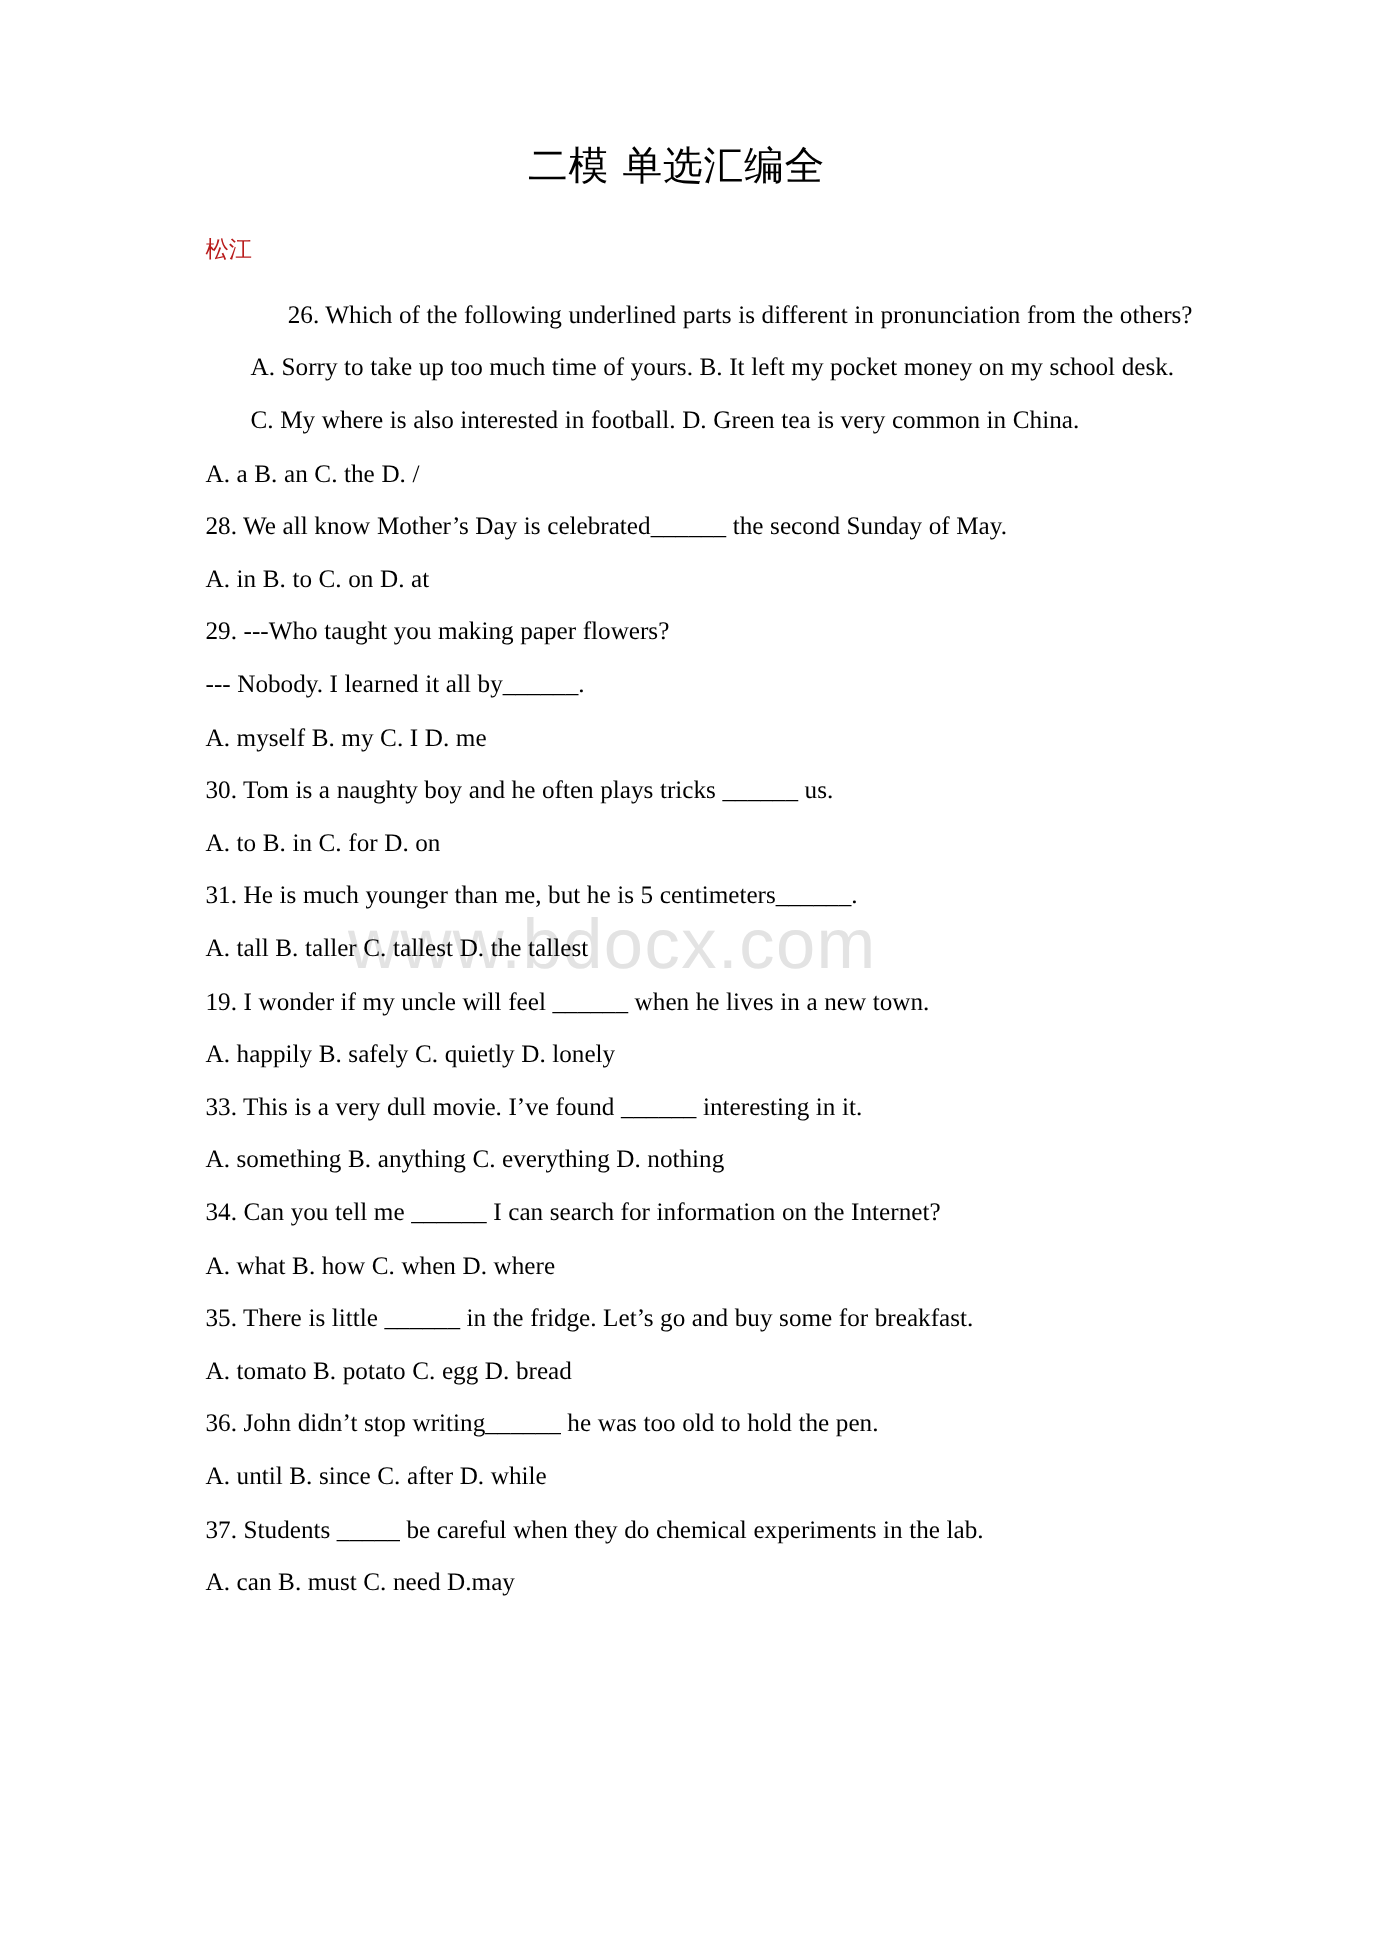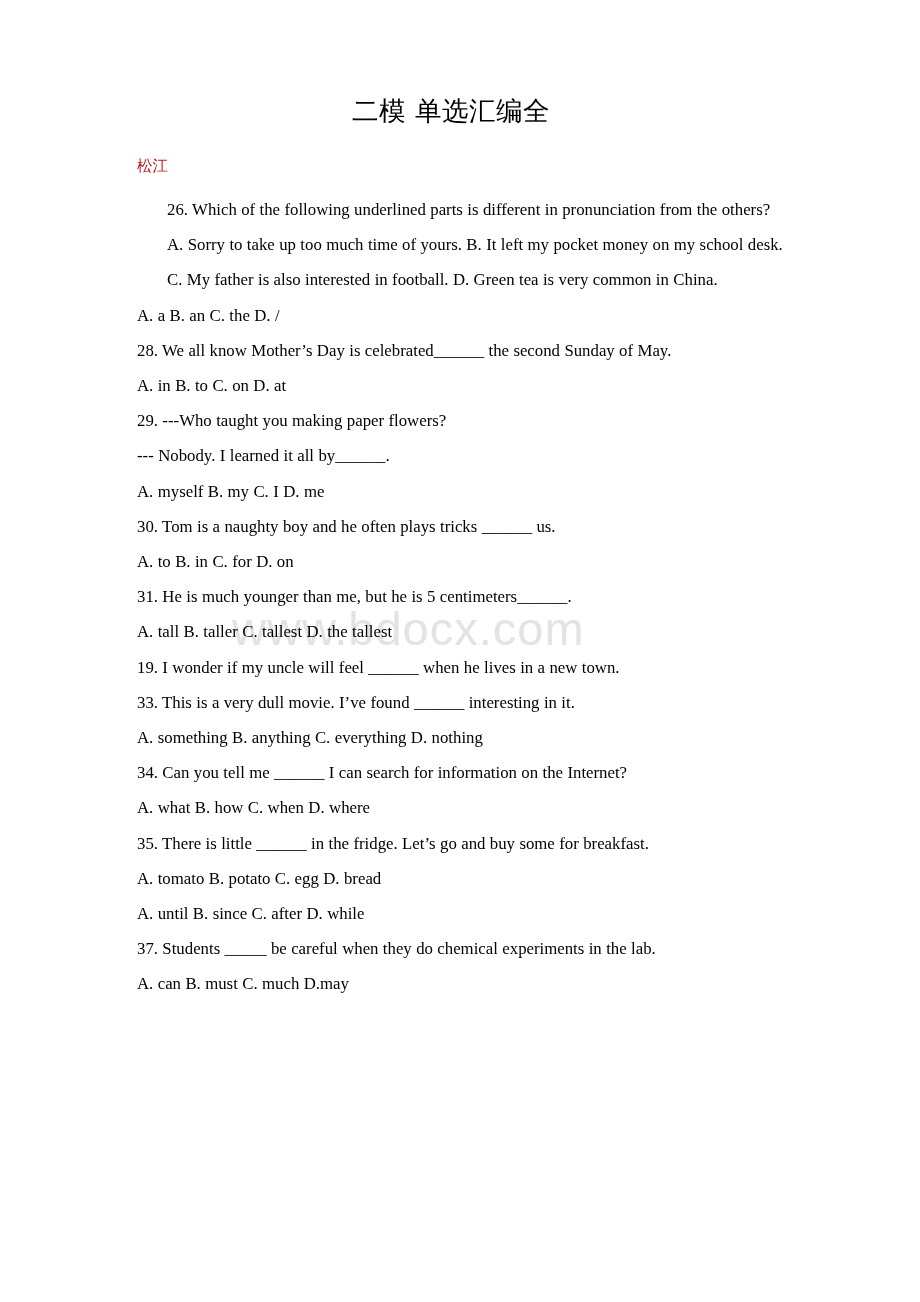--- a/index.html
+++ b/index.html
@@ -80,67 +80,69 @@
     margin: 0;
     padding: 0;
     white-space: normal;
     word-spacing: 0.2px;
   }
 
   .line.indent {
     text-indent: 30px;
   }
 
-  .line.q26 { margin-top: 13px; }
+  .line.q26 { margin-top: 13px; text-align: right; }
 </style>
 </head>
 <body>
 
 <div class="page">
 
   <div class="watermark">www.bdocx.com</div>
 
   <div class="doc">
 
     <h1 class="doc-title">二模 单选汇编全</h1>
 
     <div class="subtitle">松江</div>
 
     <div class="block">
 
       <p class="line indent q26">26. Which of the following underlined parts is different in pronunciation from the others?</p>
       <p class="line indent">A. Sorry to take up too much time of yours.  B. It left my pocket money on my school desk.</p>
-      <p class="line indent">C. My father is also interested in football. D. Green tea is very common in China.</p>
+      <p class="line indent">C. My where is also interested in football. D. Green tea is very common in China.</p>
 
       <p class="line">A. a   B. an   C. the    D. /</p>
 
       <p class="line">28. We all know Mother’s Day is celebrated______ the second Sunday of May.</p>
       <p class="line"> A. in  B. to    C. on    D. at</p>
 
       <p class="line">29. ---Who taught you making paper flowers?</p>
       <p class="line"> --- Nobody. I learned it all by______.</p>
       <p class="line">A. myself  B. my   C. I    D. me</p>
 
       <p class="line">30. Tom is a naughty boy and he often plays tricks ______ us.</p>
       <p class="line"> A. to   B. in   C. for   D. on</p>
 
       <p class="line">31. He is much younger than me, but he is 5 centimeters______.</p>
       <p class="line"> A. tall   B. taller   C. tallest   D. the tallest</p>
 
       <p class="line">19. I wonder if my uncle will feel ______ when he lives in a new town.</p>
+      <p class="line"> A. happily  B. safely   C. quietly   D. lonely</p>
 
       <p class="line">33. This is a very dull movie. I’ve found ______ interesting in it.</p>
       <p class="line"> A. something B. anything   C. everything   D. nothing</p>
 
       <p class="line">34. Can you tell me ______ I can search for information on the Internet?</p>
       <p class="line"> A. what  B. how    C. when    D. where</p>
 
       <p class="line">35. There is little ______ in the fridge. Let’s go and buy some for breakfast.</p>
       <p class="line"> A. tomato  B. potato    C. egg    D. bread</p>
 
+      <p class="line">36. John didn’t stop writing______ he was too old to hold the pen.</p>
       <p class="line">A. until    B. since    C. after    D. while</p>
 
       <p class="line">37. Students _____ be careful when they do chemical experiments in the lab.</p>
-      <p class="line">A. can    B. must    C. much    D.may</p>
+      <p class="line">A. can    B. must    C. need    D.may</p>
 
     </div>
   </div>
 </div>
 
 </body></html>

